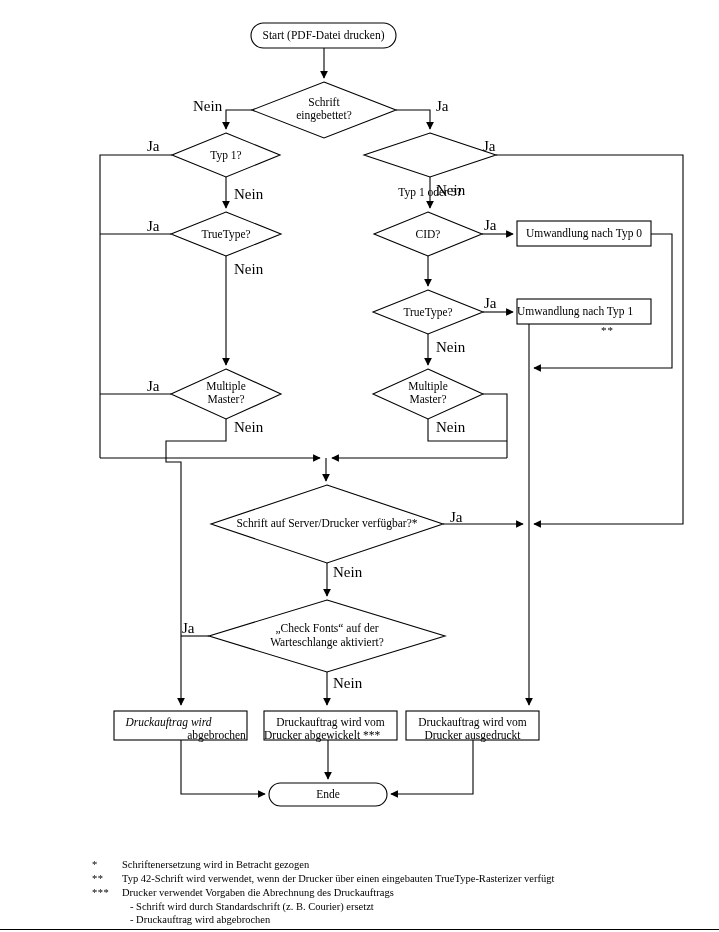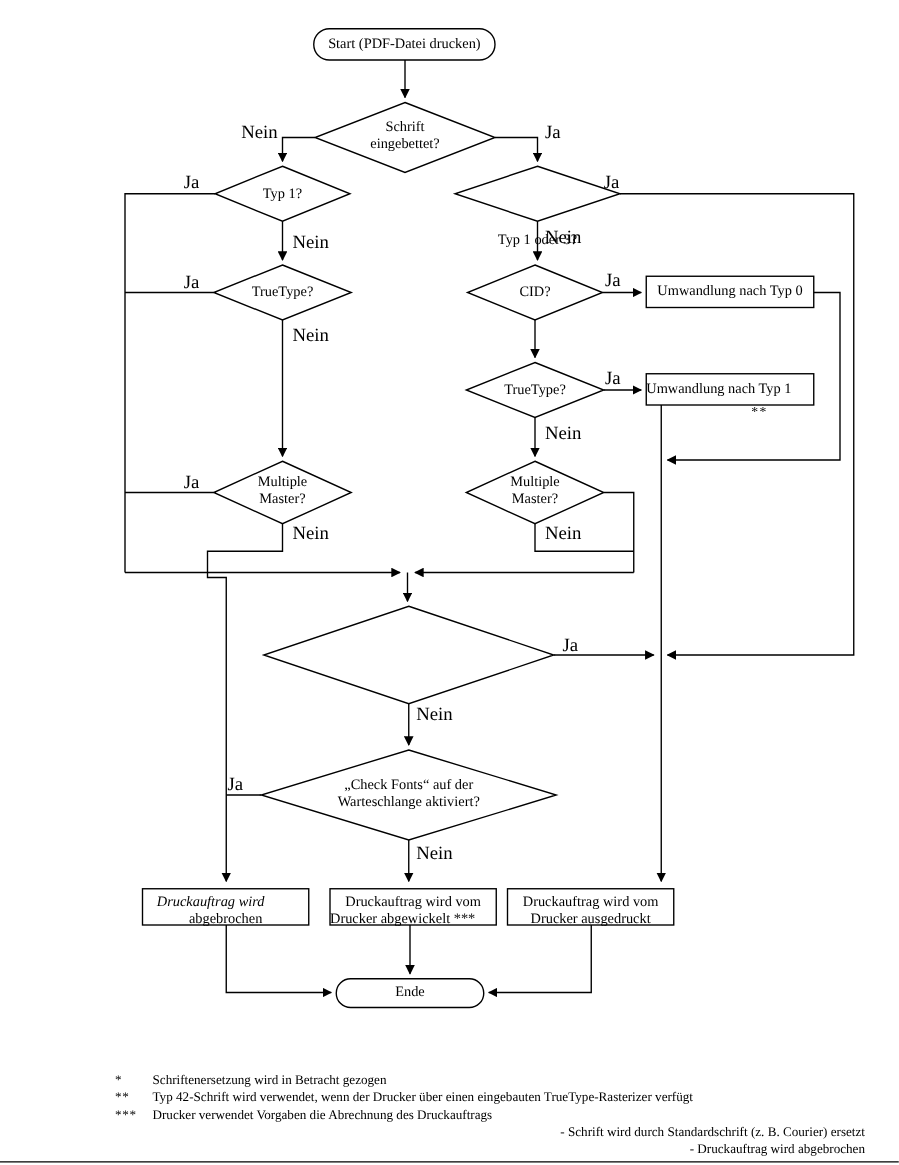--- a/index.html
+++ b/index.html
@@ -68,21 +68,20 @@
   .fn-mark {
     width: 30px;
     flex: 0 0 30px;
     letter-spacing: 0.5px;
   }
   .fn-text {
     flex: 1 1 auto;
   }
   .fn-sub {
     margin-left: 38px;
-    text-align: right;
   }
   #bottom-rule {
     position: absolute;
     left: 0;
     top: 929px;
     width: 719px;
     height: 1px;
     background: #000000;
   }
 </style>
@@ -217,26 +216,27 @@
     <div class="node-label" style="left:517px; top:305px; width:112px;">Umwandlung nach Typ 1</div>
 
     <div class="star-note" style="left:601px; top:324px;">**</div>
 
     <div class="node-label" style="left:176px; top:380px; width:100px;">Multiple</div>
     <div class="node-label" style="left:176px; top:393px; width:100px;">Master?</div>
 
     <div class="node-label" style="left:378px; top:380px; width:100px;">Multiple</div>
     <div class="node-label" style="left:378px; top:393px; width:100px;">Master?</div>
 
+    <div class="node-label" style="left:222px; top:517px; width:210px;">Schrift auf Server/Drucker verfügbar?*</div>
 
     <div class="node-label" style="left:227px; top:622px; width:200px;">„Check Fonts“ auf der</div>
     <div class="node-label" style="left:227px; top:636px; width:200px;">Warteschlange aktiviert?</div>
 
     <div class="node-label" style="left:114px; top:716px; width:109px;font-style:italic;">Druckauftrag wird</div>
-    <div class="node-label" style="left:114px; top:729px; width:133px;">abgebrochen</div>
+    <div class="node-label" style="left:114px; top:729px; width:133px;padding-left:36px;">abgebrochen</div>
 
     <div class="node-label" style="left:264px; top:716px; width:133px;">Druckauftrag wird vom</div>
     <div class="node-label" style="left:264px; top:729px; width:109px;">Drucker abgewickelt ***</div>
 
     <div class="node-label" style="left:406px; top:716px; width:133px;">Druckauftrag wird vom</div>
     <div class="node-label" style="left:406px; top:729px; width:133px;">Drucker ausgedruckt</div>
 
     <div class="node-label" style="left:269px; top:788px; width:118px;">Ende</div>
 
     <div class="edge-label" style="left:193px; top:98px;">Nein</div>

